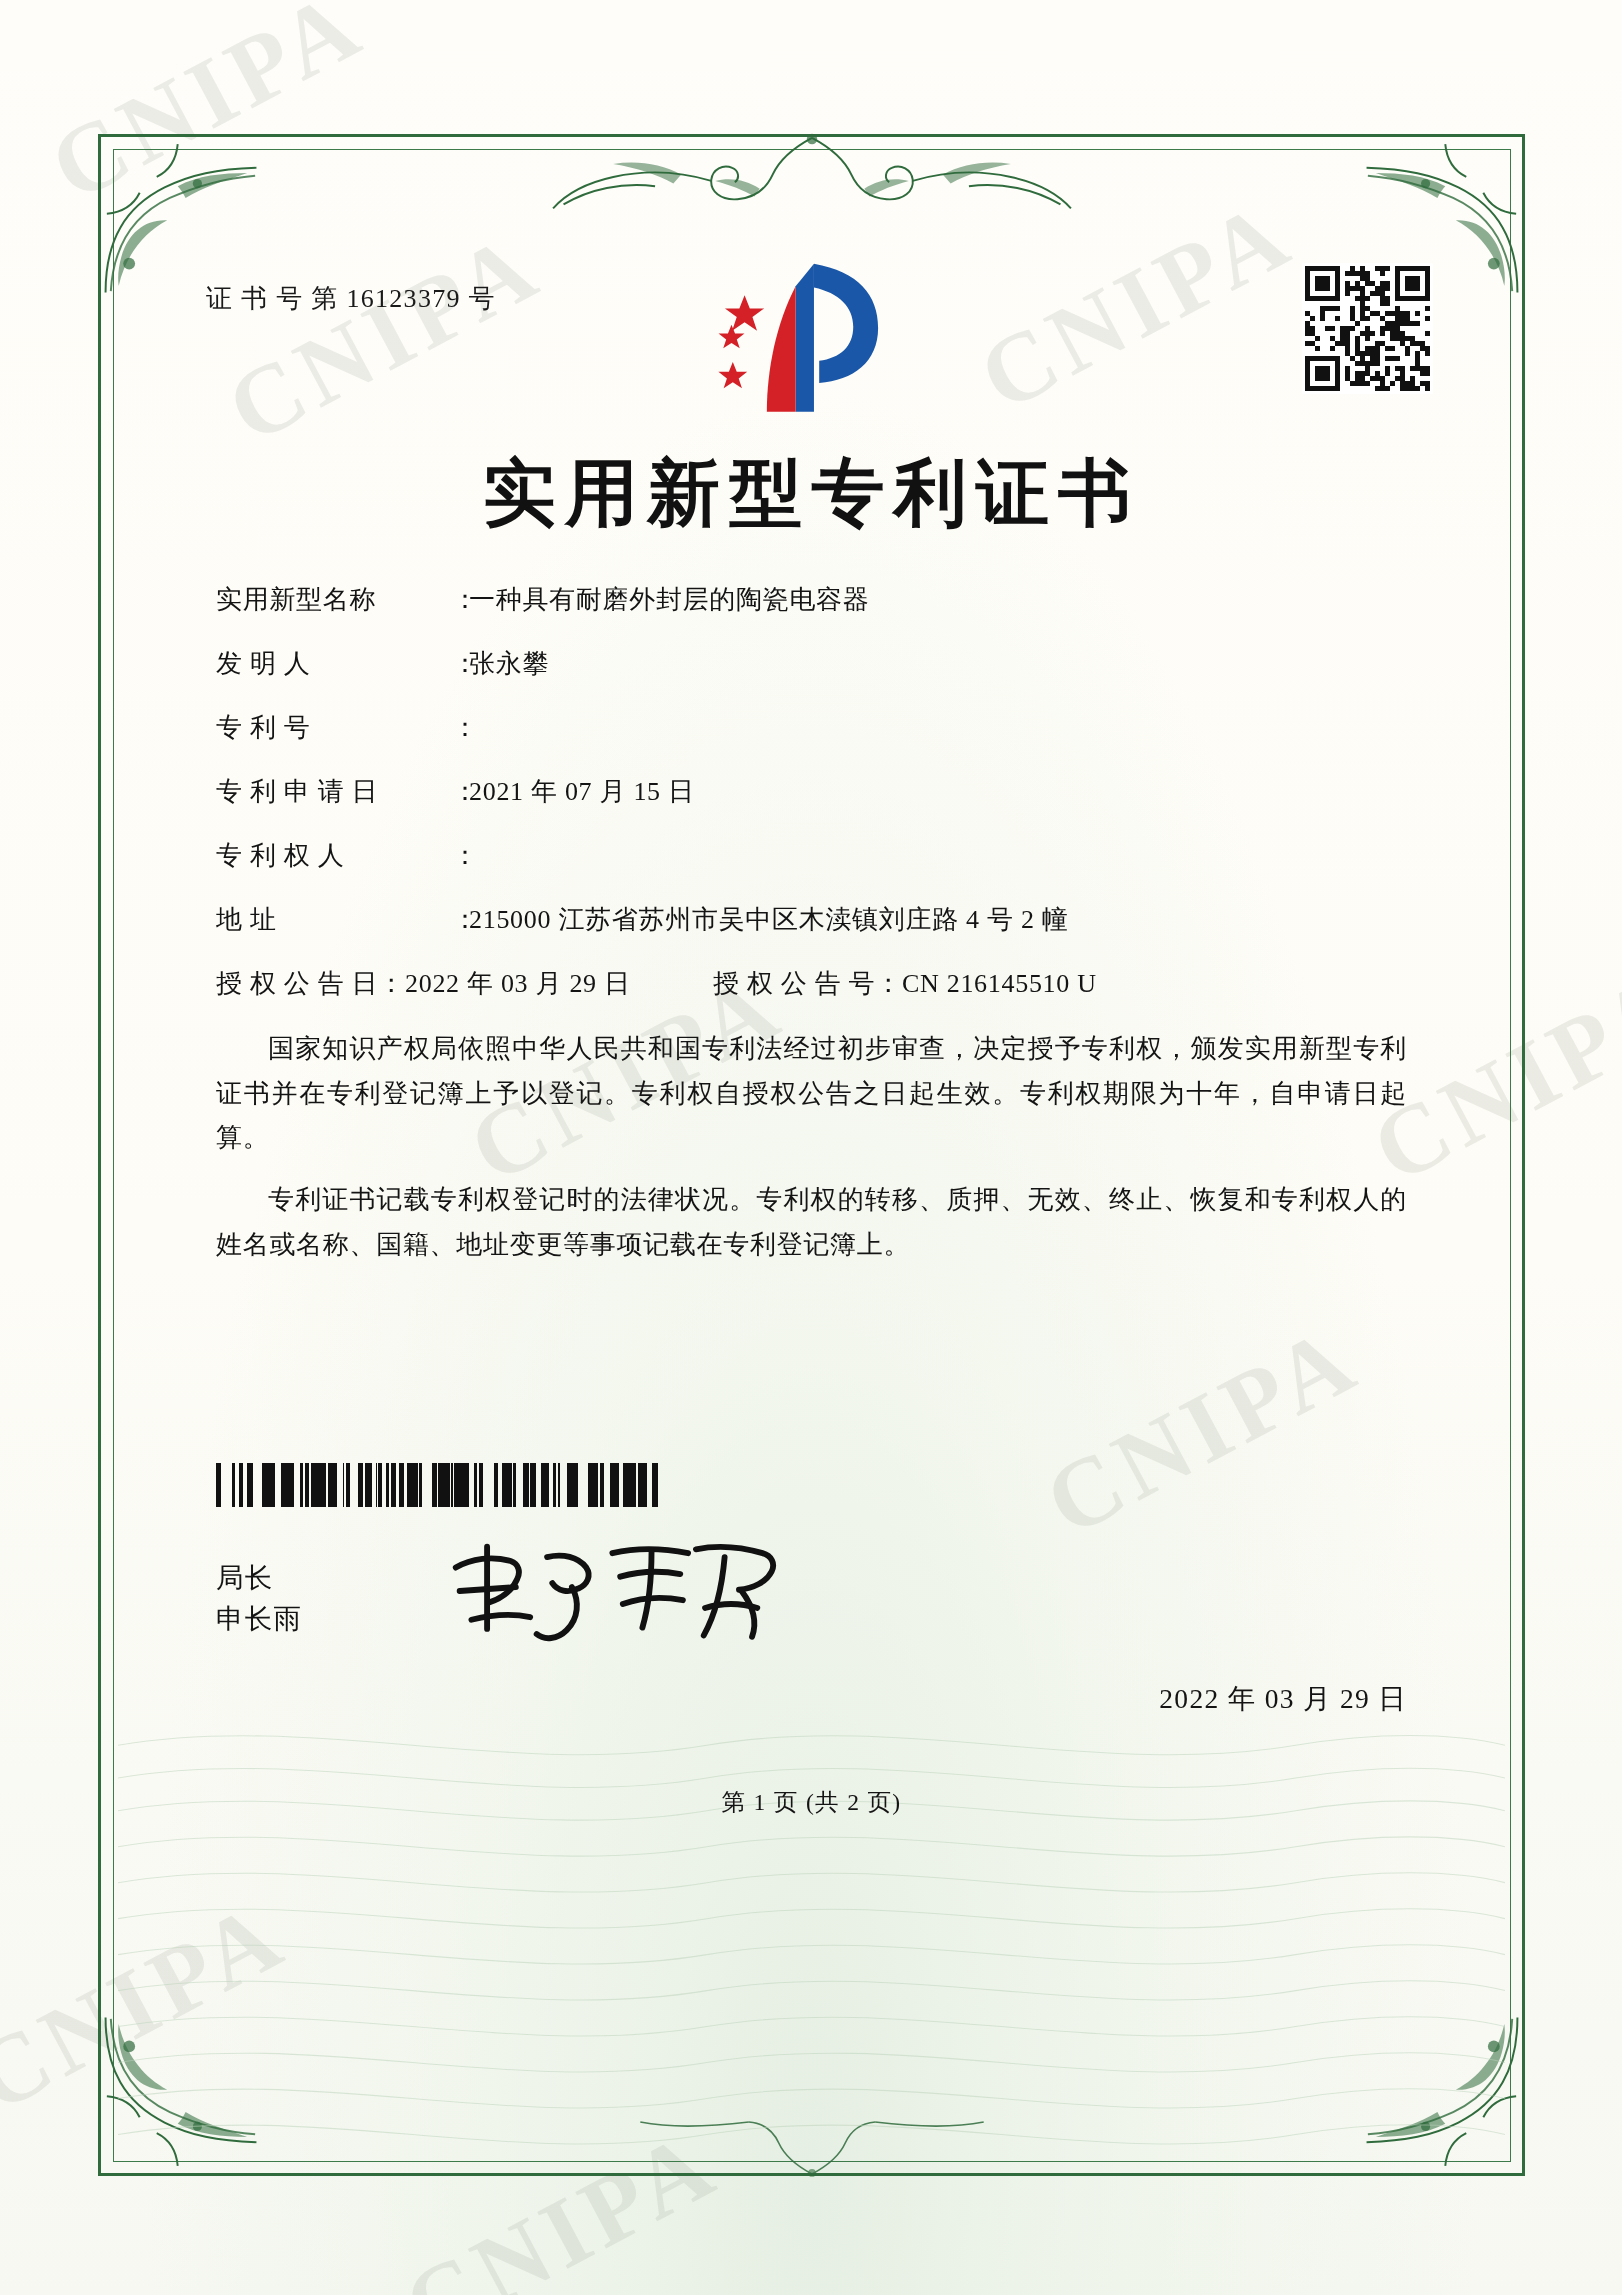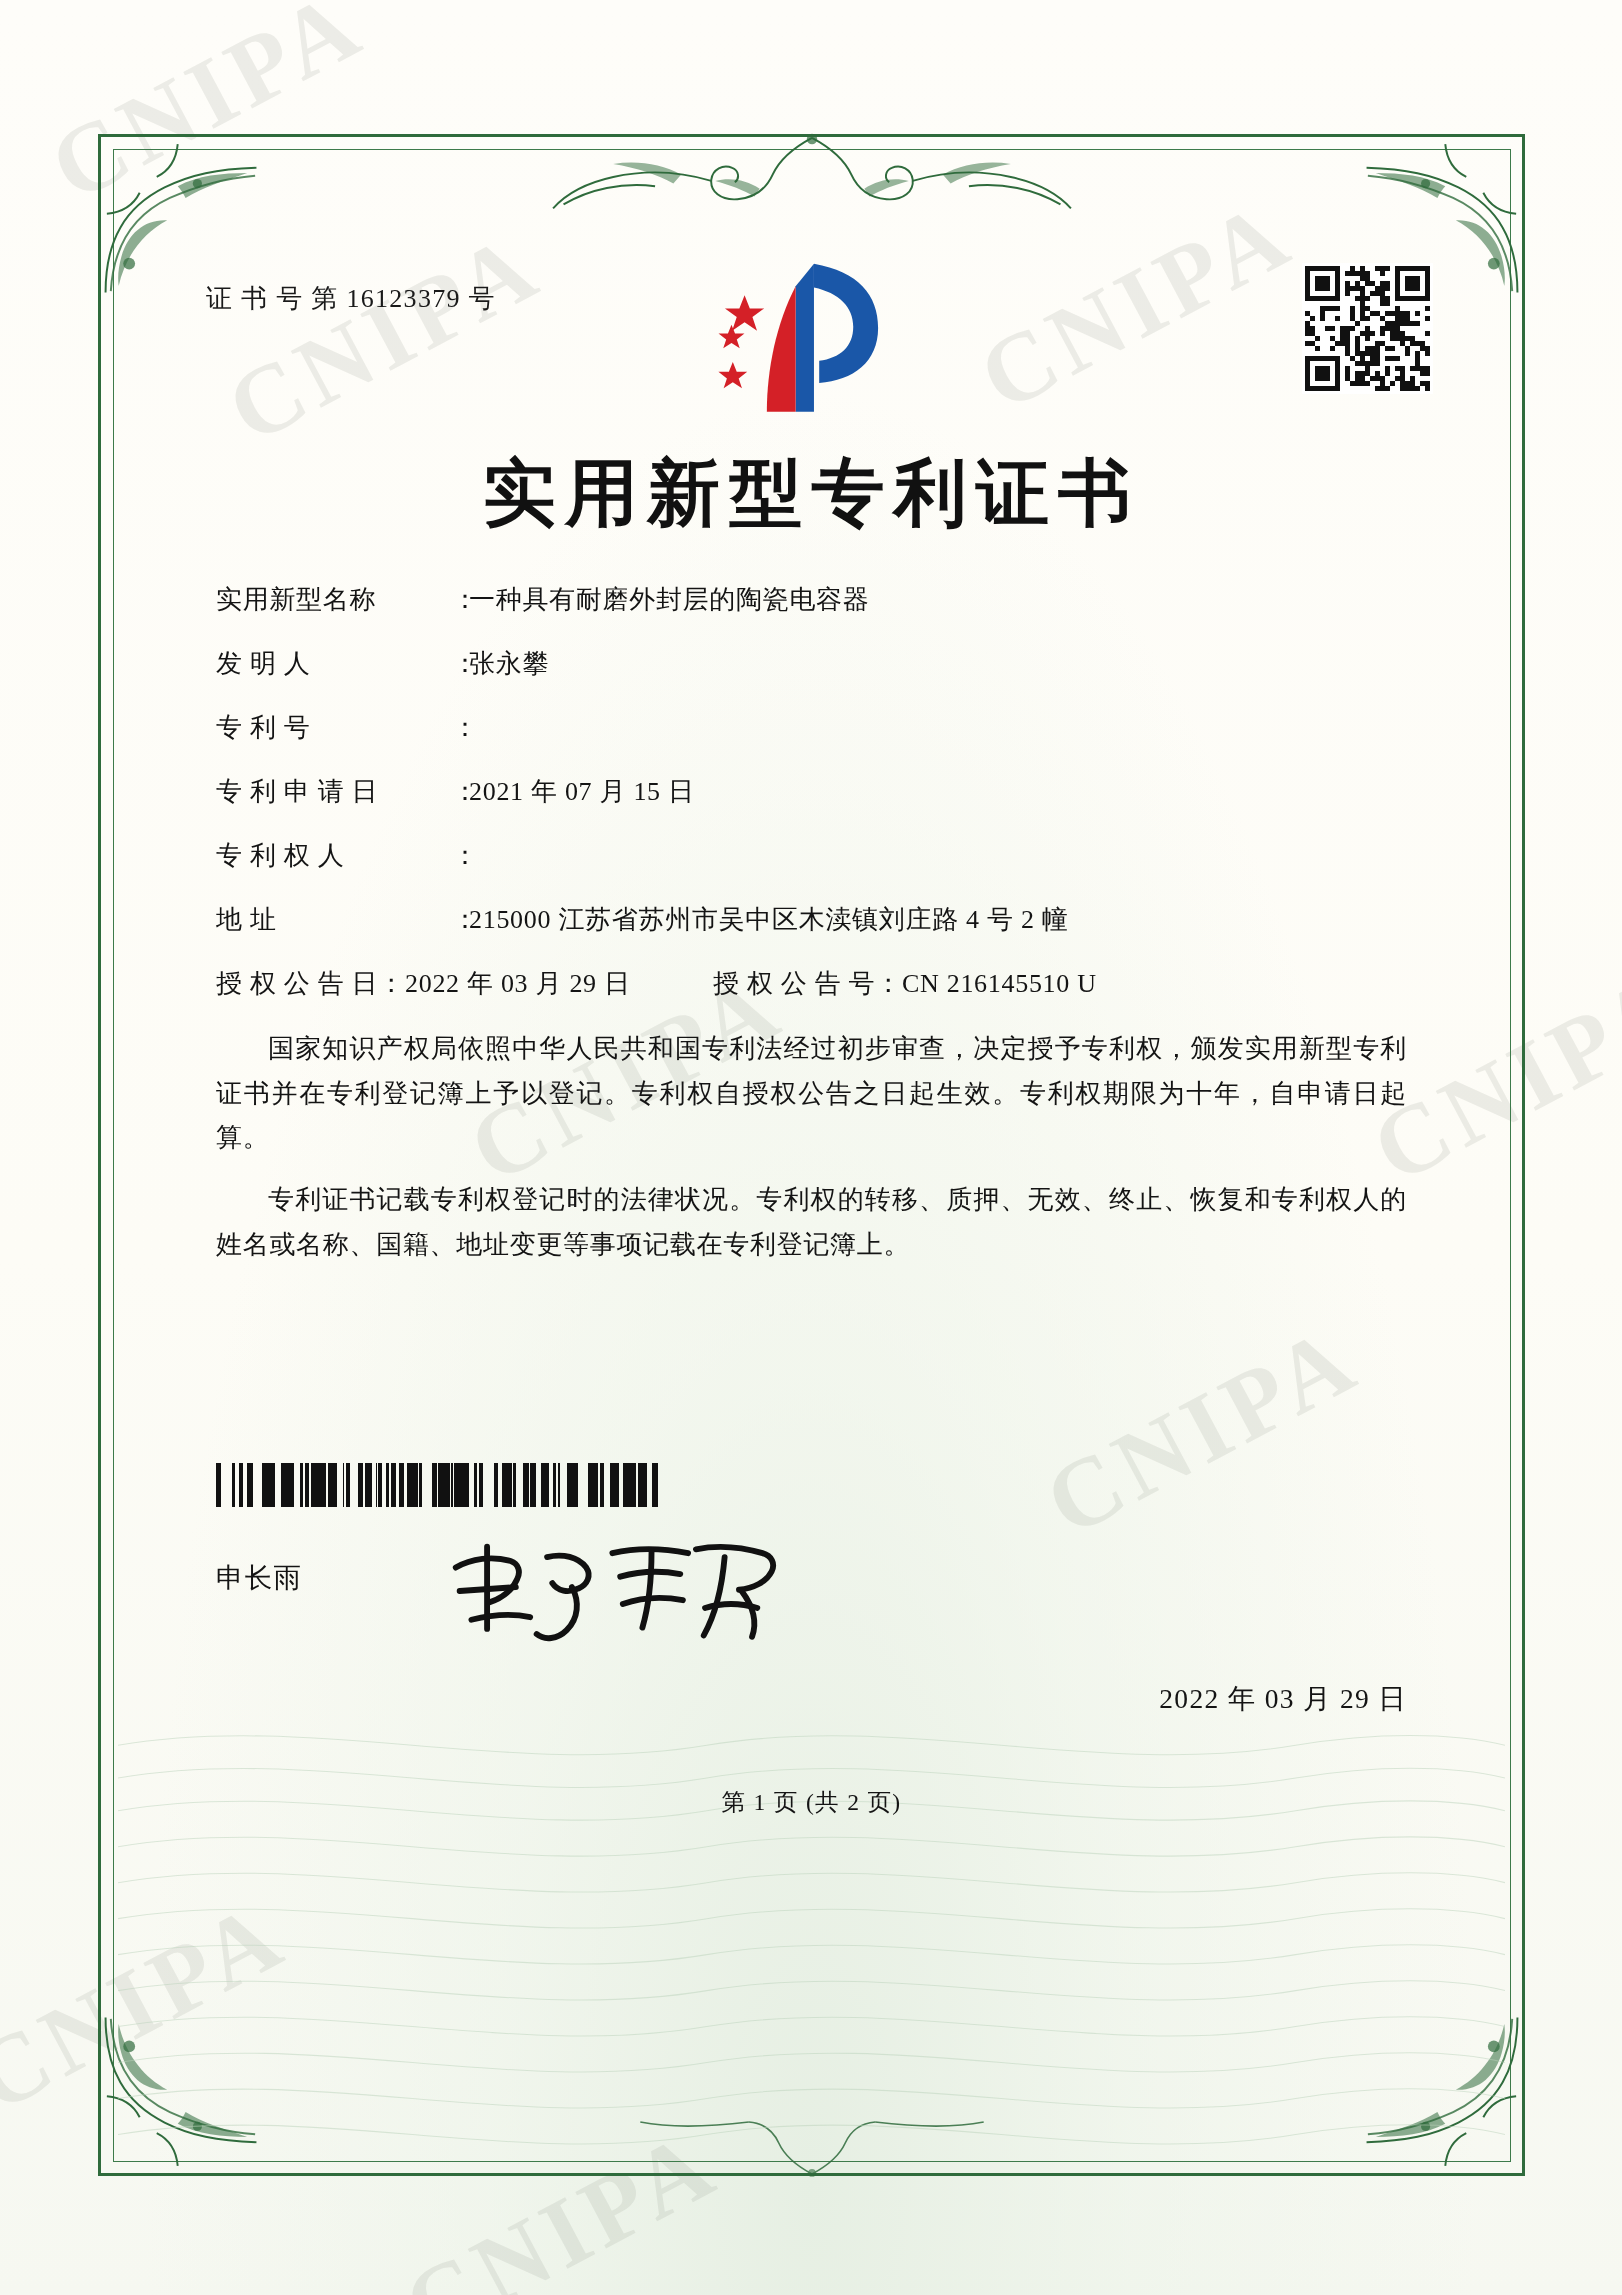--- a/index.html
+++ b/index.html
@@ -1229,20 +1229,21 @@
         <span class="w" style="width: 2.6px;"></span>
         <span style="width: 4.6px;"></span>
         <span style="width: 3.9px;"></span>
         <span class="w" style="width: 4.6px;"></span>
         <span style="width: 3.3px;"></span>
         <span style="width: 3.3px;"></span>
         <span class="w" style="width: 2px;"></span>
       </div>
 
     <div class="signature-block">
+      <div class="sig-label">局长</div>
       <div class="sig-label">申长雨</div>
       <div class="sig-mark">
         <svg viewBox="0 0 560 190" fill="none" stroke="currentColor" stroke-width="9" stroke-linecap="round" stroke-linejoin="round">
           <path d="M36 56 C60 42 92 38 120 46 C132 50 136 62 130 74 C122 92 104 104 86 110"></path>
           <path d="M84 24 L84 150"></path>
           <path d="M42 92 L128 86"></path>
           <path d="M60 136 C92 128 122 126 150 132"></path>
           <path d="M176 40 C200 34 224 40 236 56 C244 68 238 82 224 88 C208 96 192 92 184 80"></path>
           <path d="M214 86 C226 108 224 134 206 152 C192 166 172 168 160 158"></path>
           <path d="M276 34 C310 26 352 26 392 34"></path>

